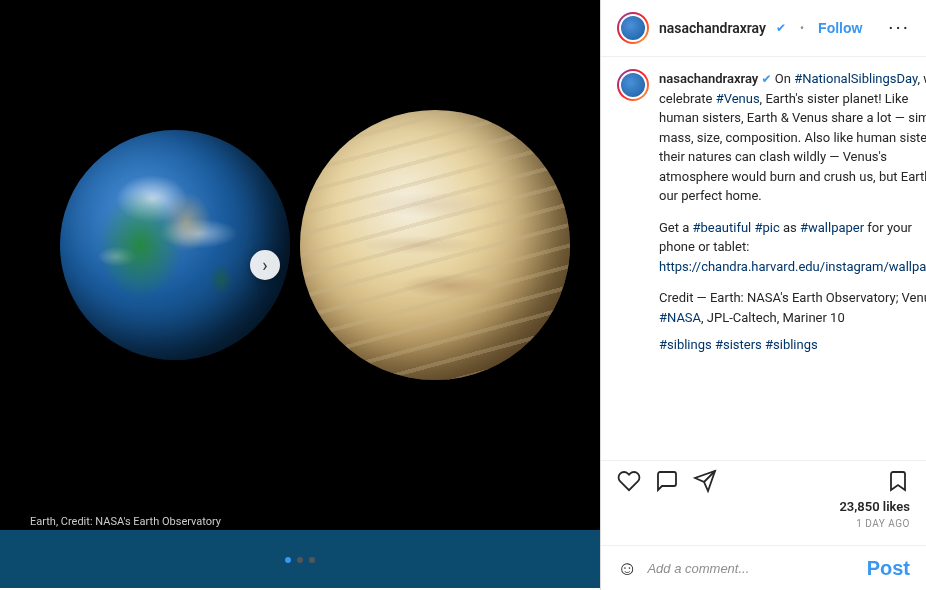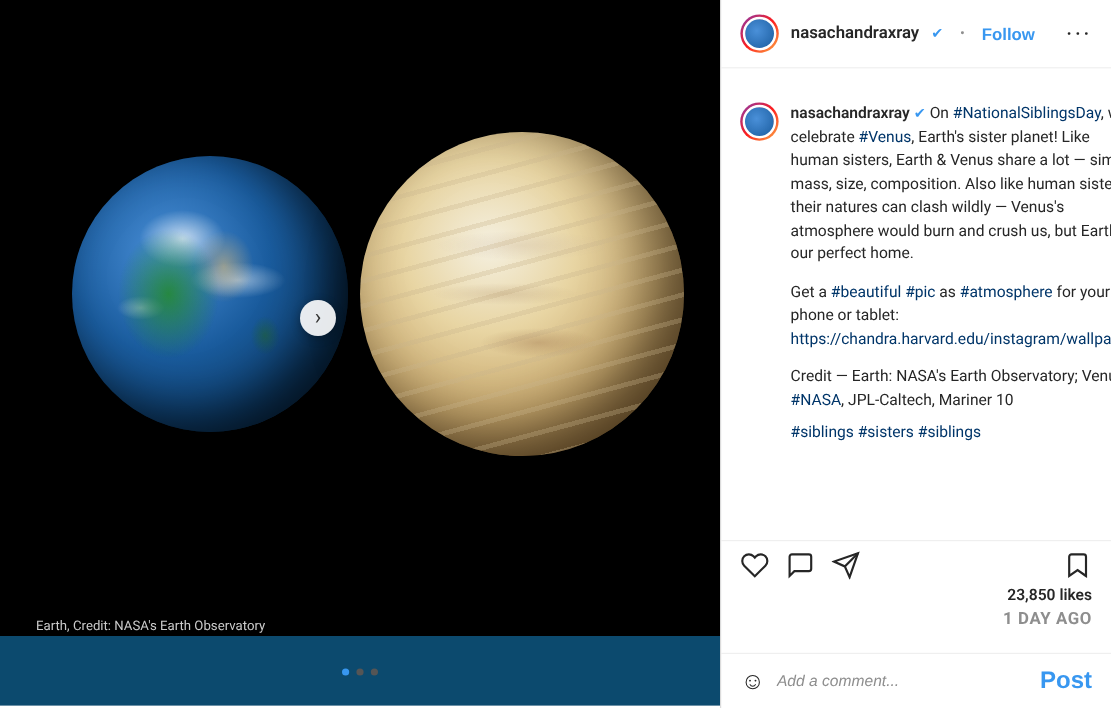--- a/index.html
+++ b/index.html
@@ -173,21 +173,20 @@
       background: #3897f0;
     }
 
     
     .right-panel {
       width: 326px;
       height: 590px;
       border-left: 1px solid #dbdbdb;
       display: flex;
       flex-direction: column;
-      gap: 16px;
     }
 
     
     .post-header {
       display: flex;
       align-items: center;
       padding: 12px 16px;
       border-bottom: 1px solid #efefef;
       gap: 10px;
     }
@@ -353,26 +352,25 @@
     }
 
     .likes-count {
       font-weight: 600;
       font-size: 13px;
       color: #262626;
       margin-bottom: 4px;
     }
 
     .time-ago {
-      font-size: 14px;
+      font-size: 10px;
       color: #8e8e8e;
       text-transform: uppercase;
       letter-spacing: 0.5px;
-      margin-bottom: 4px;
-      font-weight: bold;
+      margin-bottom: 16px;
     }
 
     
     .add-comment-bar {
       border-top: 1px solid #efefef;
       padding: 10px 16px;
       display: flex;
       align-items: center;
       gap: 10px;
     }
@@ -454,21 +452,21 @@
         <div class="comment-avatar-inner"></div>
       </div>
       <div class="comment-content">
         <span class="comment-username">nasachandraxray</span>
         <span class="verified-badge"> ✔</span>
         <span class="comment-text">
           On <span class="hashtag">#NationalSiblingsDay</span>, we celebrate <span class="hashtag">#Venus</span>, Earth's sister planet! Like human sisters, Earth &amp; Venus share a lot — similar mass, size, composition. Also like human sisters, their natures can clash wildly — Venus's atmosphere would burn and crush us, but Earth is our perfect home.
         </span>
 
         <div class="get-wallpaper-section">
-          Get a <span class="hashtag">#beautiful</span> <span class="hashtag">#pic</span> as <span class="hashtag">#atmosphere</span> for your phone or tablet: <span class="link">https://chandra.harvard.edu/instagram/wallpaper/</span>
+          Get a <span class="hashtag">#beautiful</span> <span class="hashtag">#pic</span> as <span class="hashtag">#wallpaper</span> for your phone or tablet: <span class="link">https://chandra.harvard.edu/instagram/wallpaper/</span>
         </div>
 
         <div class="credit-section">
           Credit — Earth: NASA's Earth Observatory; Venus: <span class="hashtag">#NASA</span>, JPL-Caltech, Mariner 10
         </div>
 
         <div class="tags-section">
           <span class="hashtag">#siblings</span> <span class="hashtag">#sisters</span> <span class="hashtag">#siblings</span>
         </div>
       </div>

